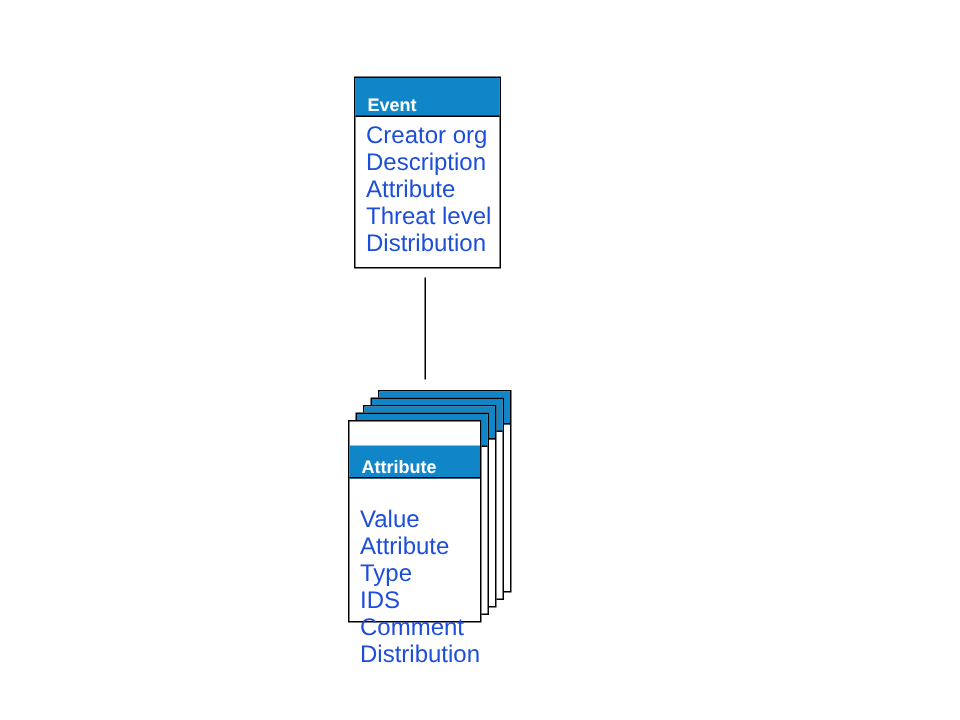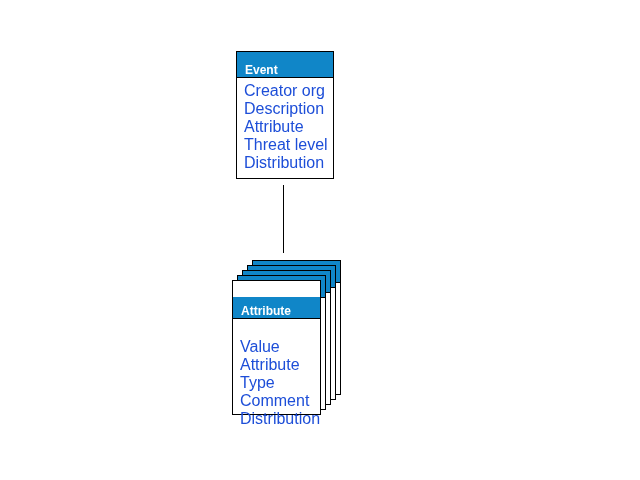--- a/index.html
+++ b/index.html
@@ -114,18 +114,19 @@
   </div>
 
   <div class="entity" id="attribute-box">
     <div class="entity-header">
       <span>Attribute</span>
     </div>
     <div class="entity-body">
       <div class="field">Value</div>
       <div class="field">Attribute</div>
       <div class="field">Type</div>
+      <div class="field">IDS</div>
       <div class="field">Comment</div>
       <div class="field">Distribution</div>
     </div>
   </div>
 
 </div>
 
 </body></html>

